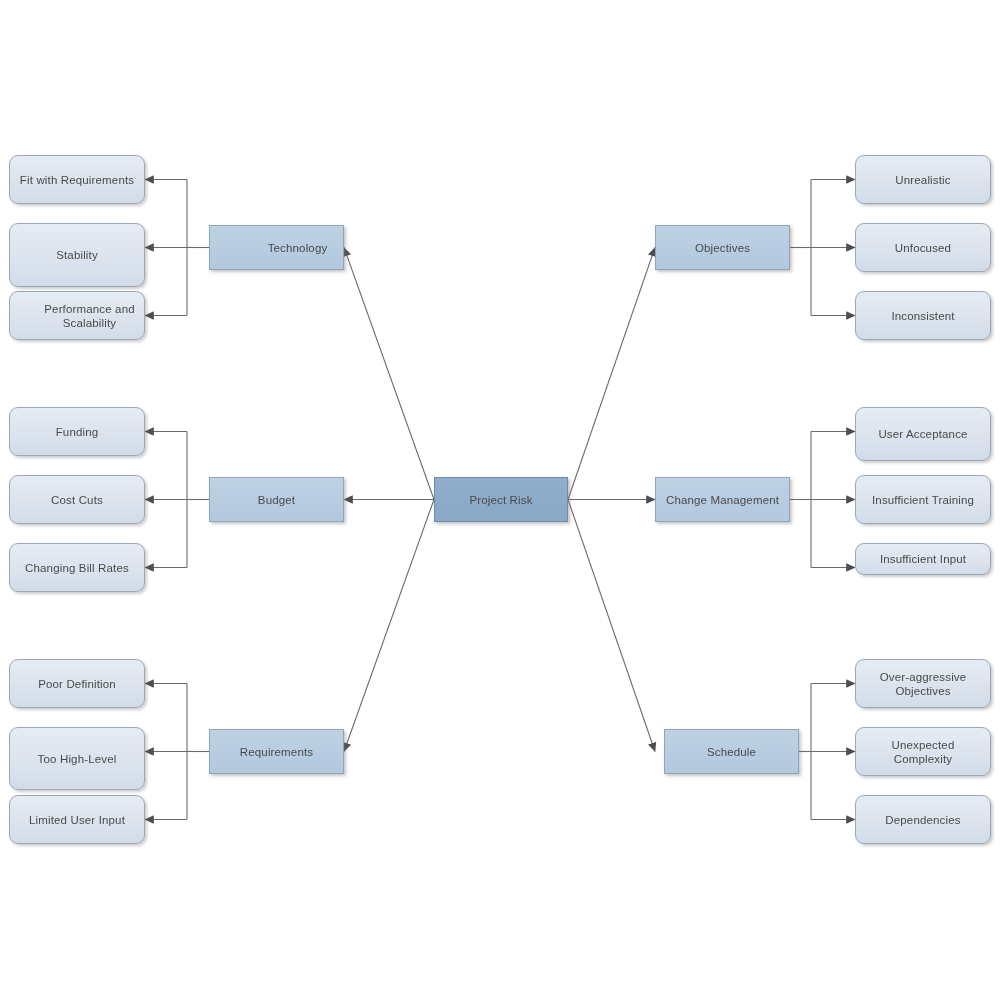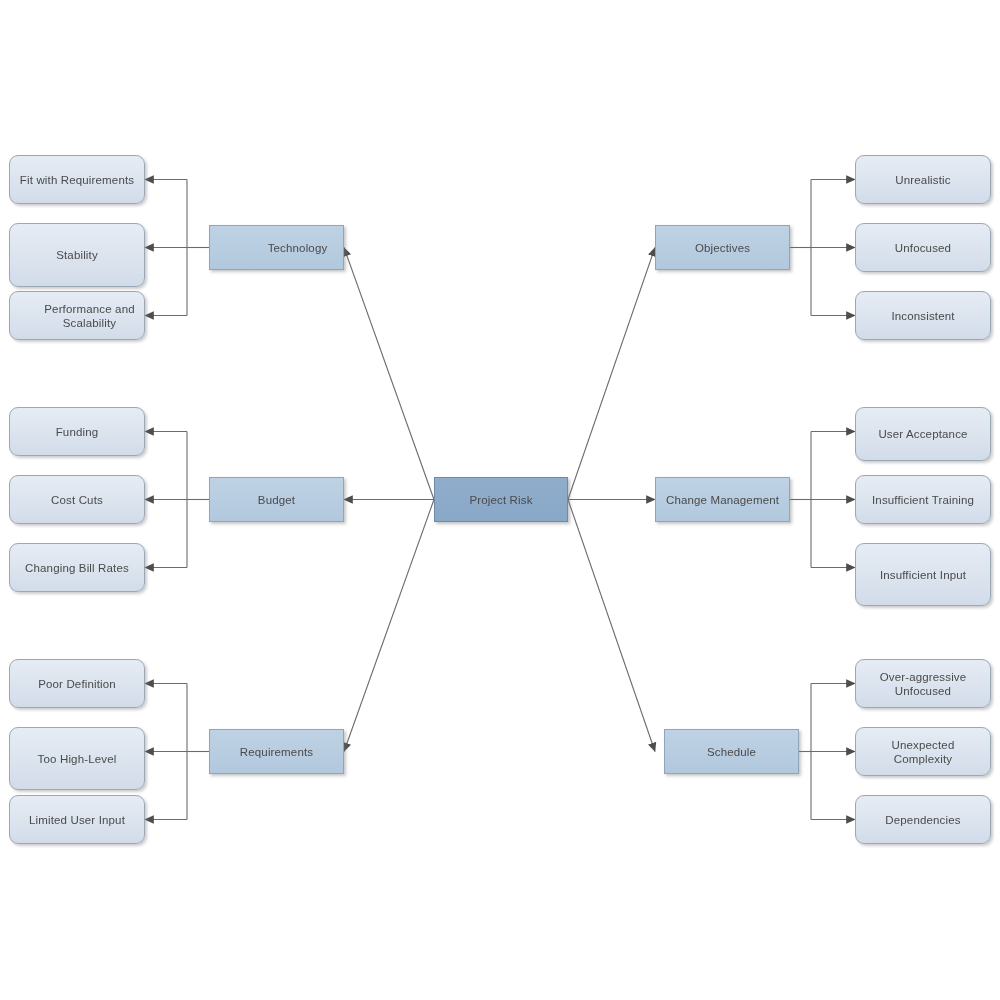--- a/index.html
+++ b/index.html
@@ -126,21 +126,21 @@
       <div class="node leaf" style="left: 9px; top: 659px; width: 136px; height: 49px;">Poor Definition</div>
       <div class="node leaf" style="left: 9px; top: 727px; width: 136px; height: 63px;">Too High-Level</div>
       <div class="node leaf" style="left: 9px; top: 795px; width: 136px; height: 49px;">Limited User Input</div>
       <div class="node branch" style="left: 655px; top: 225px; width: 135px; height: 45px;">Objectives</div>
       <div class="node leaf" style="left: 855px; top: 155px; width: 136px; height: 49px;">Unrealistic</div>
       <div class="node leaf" style="left: 855px; top: 223px; width: 136px; height: 49px;">Unfocused</div>
       <div class="node leaf" style="left: 855px; top: 291px; width: 136px; height: 49px;">Inconsistent</div>
       <div class="node branch" style="left: 655px; top: 477px; width: 135px; height: 45px;">Change Management</div>
       <div class="node leaf" style="left: 855px; top: 407px; width: 136px; height: 54px;">User Acceptance</div>
       <div class="node leaf" style="left: 855px; top: 475px; width: 136px; height: 49px;">Insufficient Training</div>
-      <div class="node leaf" style="left: 855px; top: 543px; width: 136px; height: 63px;">Insufficient Input</div>
+      <div class="node leaf" style="left: 855px; top: 543px; width: 136px; height: 32px;">Insufficient Input</div>
       <div class="node branch" style="left: 655px; top: 729px; width: 135px; height: 45px; margin-left: 9px;">Schedule</div>
       <div class="node leaf" style="left: 855px; top: 659px; width: 136px; height: 49px;">Over-aggressive
-Unfocused</div>
+Objectives</div>
       <div class="node leaf" style="left: 855px; top: 727px; width: 136px; height: 49px;">Unexpected
 Complexity</div>
       <div class="node leaf" style="left: 855px; top: 795px; width: 136px; height: 49px;">Dependencies</div>
     </div>
 </div>
 
 </body></html>

